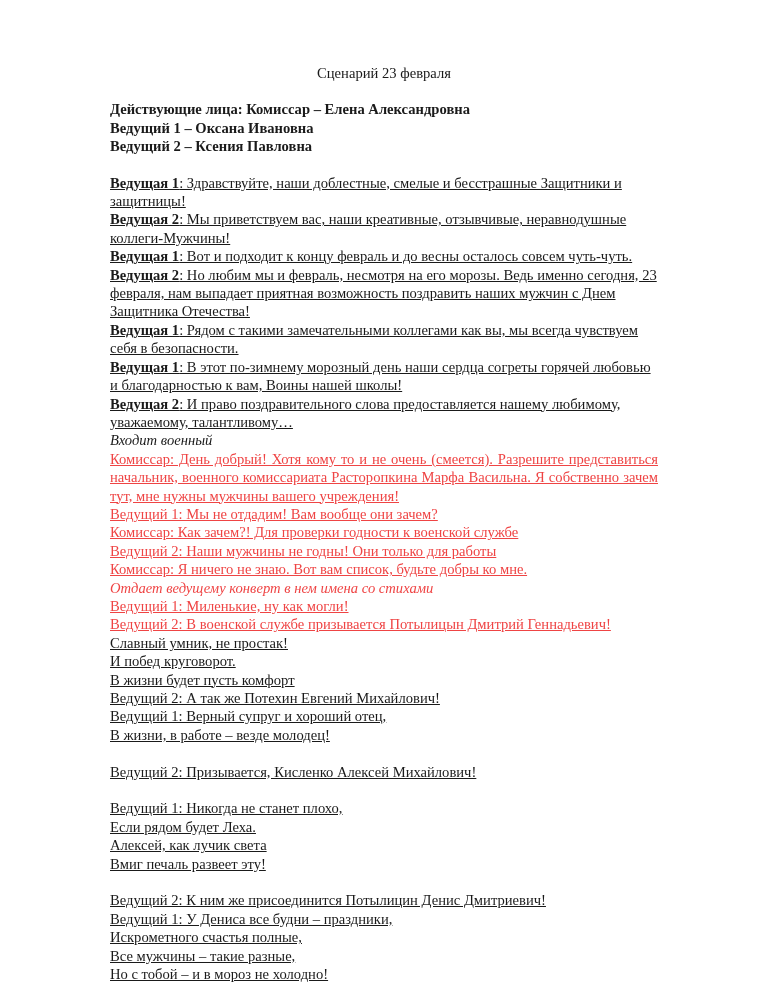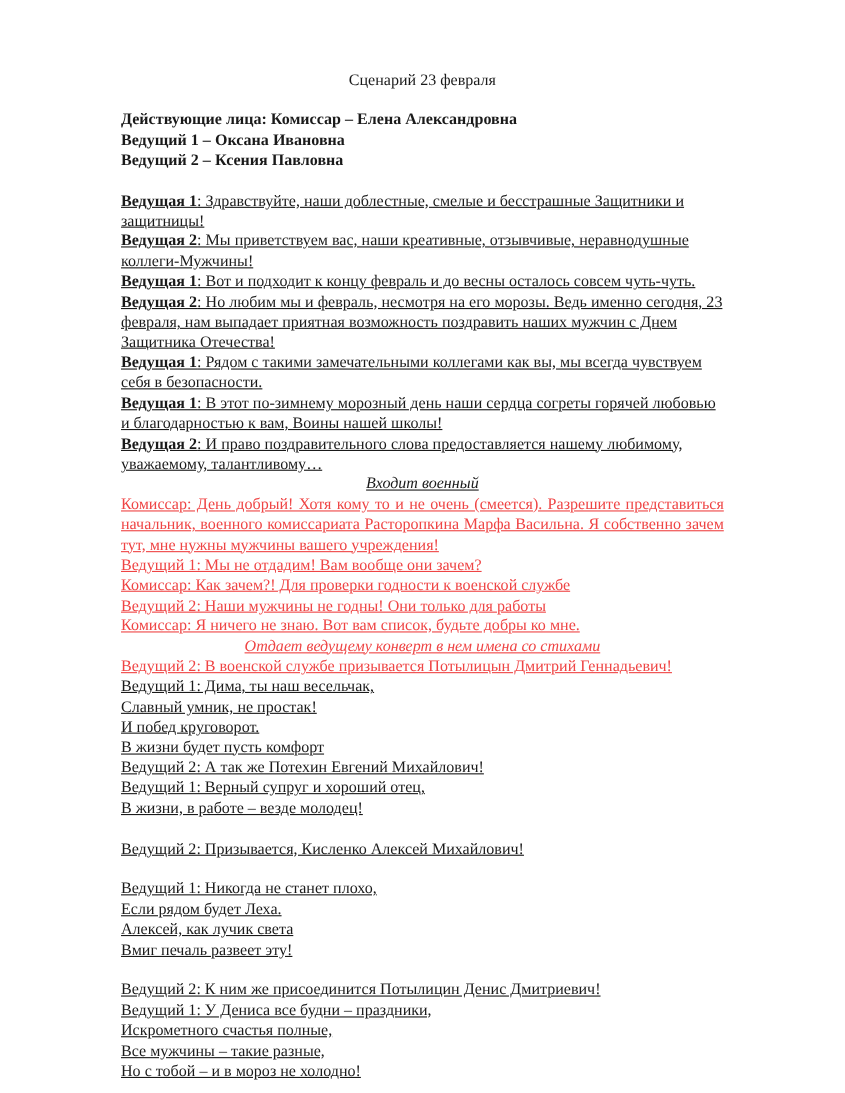--- a/index.html
+++ b/index.html
@@ -8,21 +8,21 @@
     position: absolute; left: 110px; top: 64px; width: 548px;
     font-family: "Liberation Serif", serif; font-size: 14.6px; line-height: 18.4px;
     color: #1a1a1a;
   }
   .title { text-align: center; font-weight: normal; margin: 0 0 18px 0; }
   .cast { text-align: left; font-weight: bold; margin: 0 0 18px 0; }
   .cast div { margin: 0; }
   .p { margin: 0; text-decoration: underline; }
   .p b { font-weight: bold; }
   .justify { text-align: justify; text-align-last: left; }
-  .stage { text-align: center; font-style: italic; margin: 0; text-decoration: underline; }
+  .stage { font-style: italic; margin: 0; }
   .blank { height: 18.4px; }
   .gray { color: #ef4444; }
 </style>
 </head>
 <body>
 
 <div class="page">
   <div class="title">Сценарий 23 февраля</div>
 
   <div class="cast">
@@ -47,22 +47,22 @@
   <div>
     <p class="p gray">Ведущий 1: Мы не отдадим! Вам вообще они зачем?</p>
     <p class="p gray">Комиссар: Как зачем?! Для проверки годности к военской службе</p>
     <p class="p gray">Ведущий 2: Наши мужчины не годны! Они только для работы</p>
     <p class="p gray">Комиссар: Я ничего не знаю. Вот вам список, будьте добры ко мне.</p>
   </div>
 
   <p class="stage gray">Отдает ведущему конверт в нем имена со стихами</p>
 
   <div>
+    <p class="p gray">Ведущий 1: Миленькие, ну как могли!</p>
     <p class="p gray">Ведущий 2: В военской службе призывается Потылицын Дмитрий Геннадьевич!</p>
-    <p class="p">Ведущий 1: Дима, ты наш весельчак,</p>
     <p class="p">Славный умник, не простак!</p>
     <p class="p">И побед круговорот.</p>
     <p class="p">В жизни будет пусть комфорт</p>
     <p class="p">Ведущий 2: А так же Потехин Евгений Михайлович!</p>
     <p class="p">Ведущий 1: Верный супруг и хороший отец,</p>
     <p class="p">В жизни, в работе – везде молодец!</p>
   </div>
 
   <div class="blank"></div>
 

